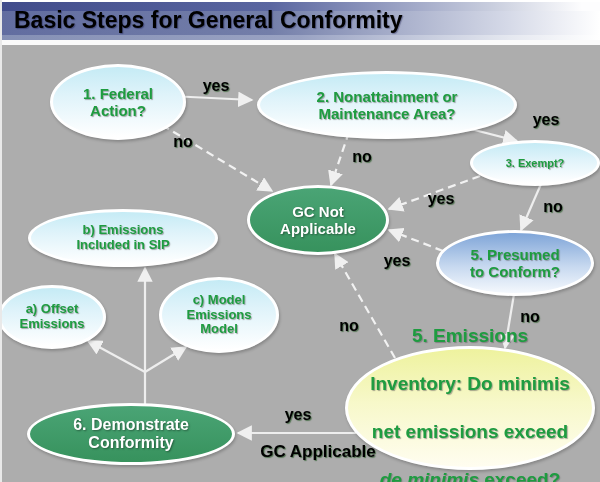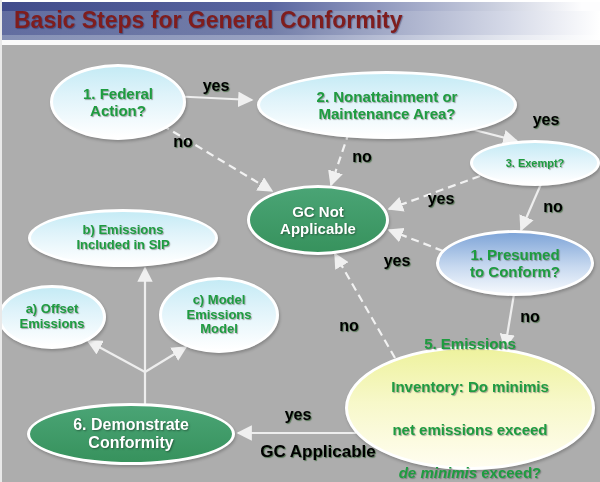--- a/index.html
+++ b/index.html
@@ -15,21 +15,21 @@
   .header{position:absolute;left:0;top:2px;width:600px;height:38px;z-index:5;}
   .hrow1{position:absolute;left:0;top:0;width:100%;height:9px;
     background:linear-gradient(90deg,#414c8b 0%,#5a66a0 45%,#c9cede 82%,#fdfdfe 97%);}
   .hrow2{position:absolute;left:0;top:9px;width:100%;height:24px;
     background:linear-gradient(90deg,#626da0 0%,#737ea9 45%,#d6dae8 85%,#ffffff 100%);}
   .hrow3{position:absolute;left:0;top:33px;width:100%;height:5px;
     background:linear-gradient(90deg,#8590b5 0%,#9aa3c3 50%,#e5e8f0 85%,#ffffff 100%);}
   .hgap{position:absolute;left:0;top:40px;width:600px;height:5px;background:#fafafa;z-index:5;}
   .title{
     position:absolute;left:14px;top:7px;z-index:7;
-    font-size:23px;font-weight:bold;color:#7f1d1d;white-space:nowrap;
+    font-size:23px;font-weight:bold;color:#000000;white-space:nowrap;
     text-shadow:1px 1px 1px rgba(10,10,60,.35);
   }
   
   .wires{position:absolute;left:0;top:0;z-index:1;}
   
   .node{
     position:absolute;z-index:2;border-radius:50%;border:3px solid #ffffff;
     box-sizing:border-box;display:flex;flex-direction:column;justify-content:center;
     align-items:center;text-align:center;font-weight:bold;
     box-shadow:1px 2px 3px rgba(0,0,0,.22);
@@ -102,25 +102,25 @@
   <div class="node blue" style="left:470px;top:140px;width:130px;height:46px;font-size:11px;">
     <span>3. Exempt?</span>
   </div>
 
   <div class="node green" style="left:247px;top:185px;width:142px;height:70px;font-size:15px;align-items:center;">
     <span>GC Not</span>
     <span>Applicable</span>
   </div>
 
   <div class="node bluegrad" style="left:436px;top:230px;width:158px;height:66px;font-size:15px;">
-    <span>1. Presumed</span>
+    <span>5. Presumed</span>
     <span>to Conform?</span>
   </div>
 
-  <div class="node yellow" style="left:345px;top:346px;width:250px;height:124px;font-size:15px;gap:26px;">
+  <div class="node yellow" style="left:345px;top:346px;width:250px;height:124px;font-size:19px;gap:26px;">
     <span>5. Emissions</span>
     <span>Inventory: Do minimis</span>
     <span>net emissions exceed</span>
     <span><i>de minimis</i><span style="display:inline;"> exceed?</span></span>
   </div>
 
   <div class="node green" style="left:27px;top:403px;width:208px;height:62px;font-size:16px;">
     <span>6. Demonstrate</span>
     <span>Conformity</span>
   </div>

